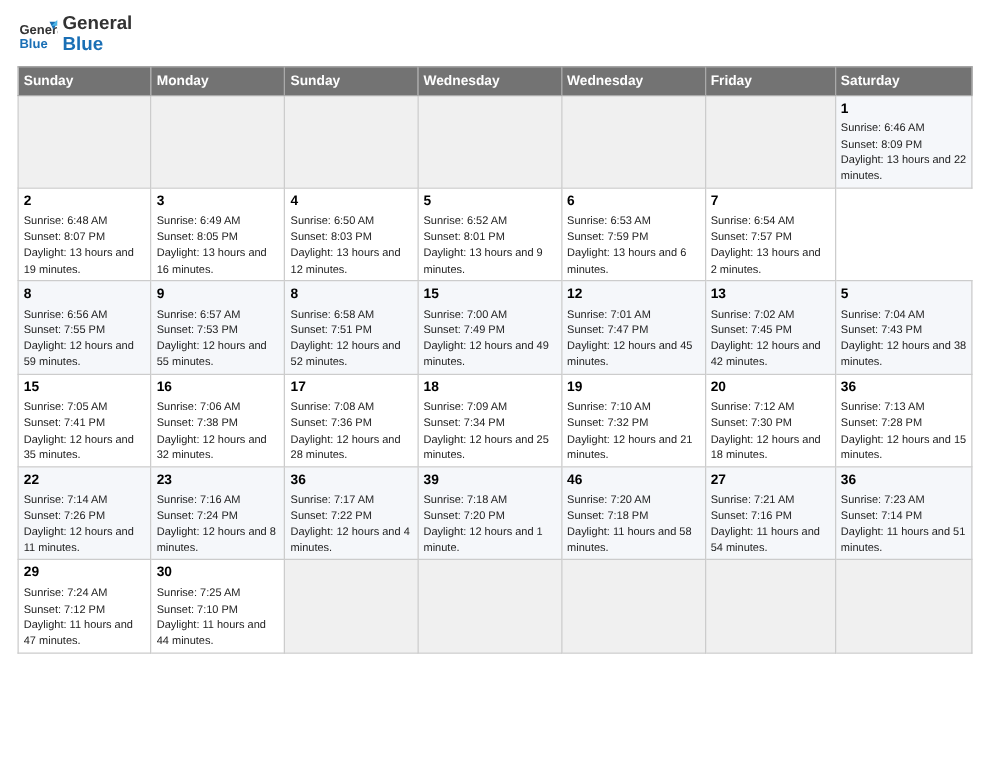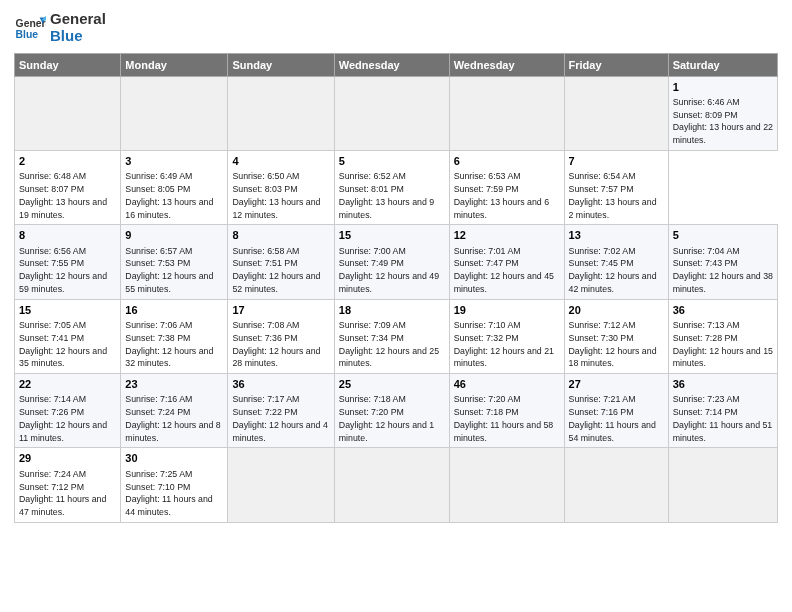--- a/index.html
+++ b/index.html
@@ -221,21 +221,21 @@
           </td>
           <td>
             <span class="day-num">23</span>
             <div class="cell-content">Sunrise: 7:16 AM<br>Sunset: 7:24 PM<br>Daylight: 12 hours and 8 minutes.</div>
           </td>
           <td>
             <span class="day-num">36</span>
             <div class="cell-content">Sunrise: 7:17 AM<br>Sunset: 7:22 PM<br>Daylight: 12 hours and 4 minutes.</div>
           </td>
           <td>
-            <span class="day-num">25</span>
+            <span class="day-num">39</span>
             <div class="cell-content">Sunrise: 7:18 AM<br>Sunset: 7:20 PM<br>Daylight: 12 hours and 1 minute.</div>
           </td>
           <td>
             <span class="day-num">46</span>
             <div class="cell-content">Sunrise: 7:20 AM<br>Sunset: 7:18 PM<br>Daylight: 11 hours and 58 minutes.</div>
           </td>
           <td>
             <span class="day-num">27</span>
             <div class="cell-content">Sunrise: 7:21 AM<br>Sunset: 7:16 PM<br>Daylight: 11 hours and 54 minutes.</div>
           </td>

